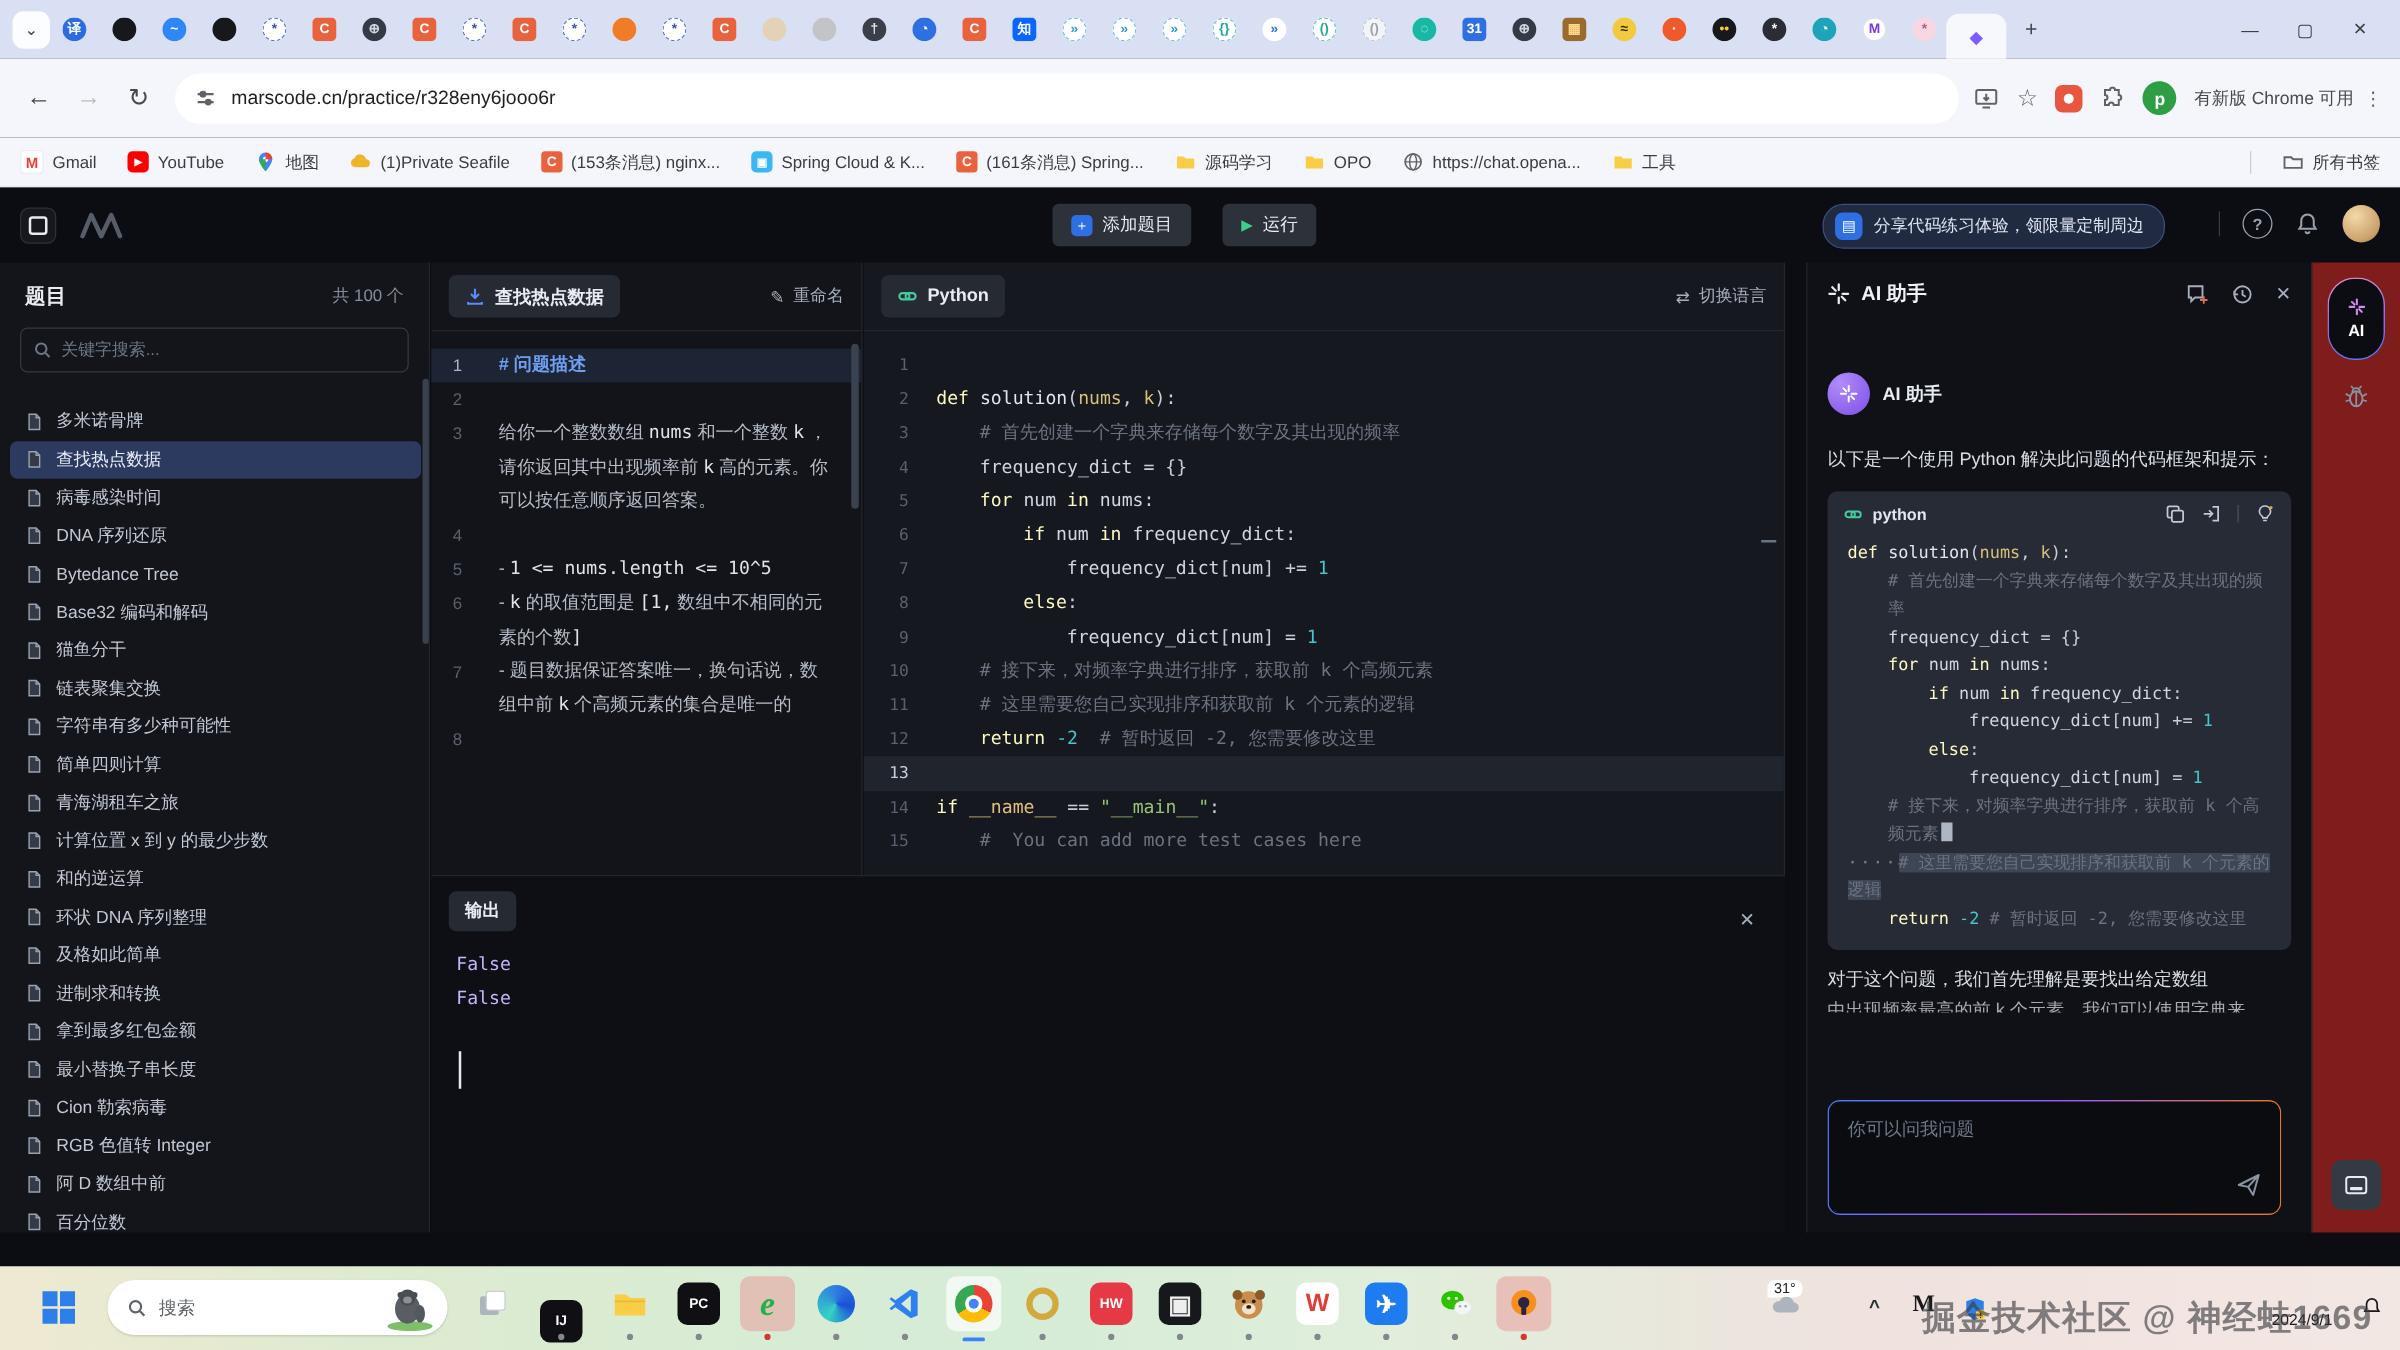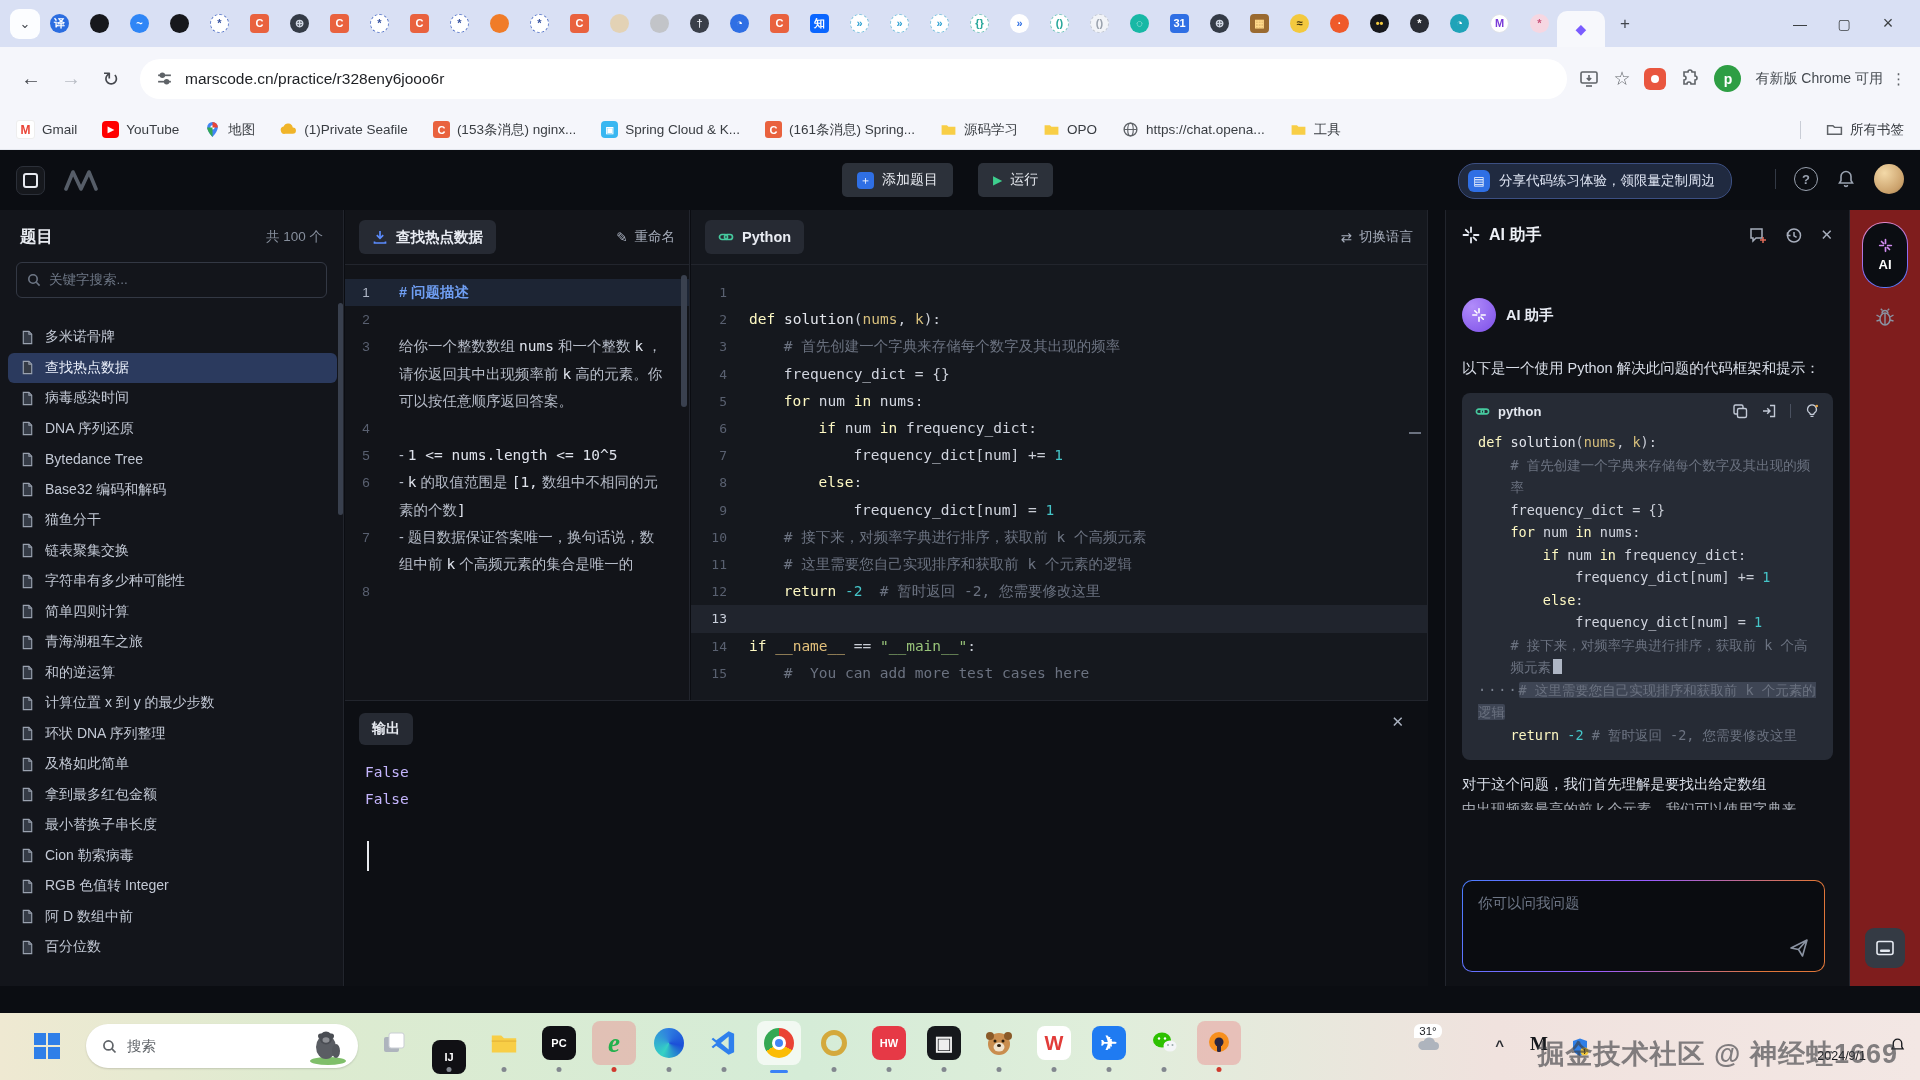--- a/index.html
+++ b/index.html
@@ -103,21 +103,21 @@
   .crow.cur{background:#20242d}
   .crow.cur .gut{color:#c9cfdb}
   .crow .code{white-space:pre;color:#d2d6e0}
   .tok-kw{color:#fef9c3}.tok-fn{color:#e2e5ec}.tok-pr{color:#d7bf7c}.tok-id{color:#d2d6e0}
   .tok-nm{color:#45c5c9}.tok-cm{color:#6b7280}.tok-st{color:#98c379}.tok-dd{color:#e2c07b}
   .tok-op{color:#c9cdd6}.tok-pn{color:#c9cdd6}
   .ed-dash{position:absolute;right:6px;top:222px;width:12px;height:2px;background:#6b7280}
 
   
   .output{position:absolute;left:345px;top:490px;width:1083px;height:286px;background:#0d0f14;border-top:1px solid #22252d;box-sizing:border-box}
-  .out-head{display:flex;align-items:flex-start;padding:12px 24px 0 14px}
+  .out-head{display:flex;align-items:flex-end;padding:12px 24px 0 14px}
   .out-pill{height:32px;background:#262a33;border-radius:6px;padding:0 13px;display:flex;align-items:center;
     color:#e9ecf3;font-weight:700;font-size:14px}
   .out-close{margin-left:auto;color:#aab2c0;font-size:15px}
   .out-body{padding:14px 0 0 20px;font-family:"DejaVu Sans Mono",monospace;font-size:14.5px;line-height:27px;color:#c4b5fd}
   .out-caret{display:block;width:2px;height:30px;background:#e8eaef;margin:28px 0 0 2px}
 
   
   .ai{position:absolute;left:1445px;top:0;width:404px;height:776px;background:#0f1116;border-left:1px solid #22252d;box-sizing:border-box}
   .ai-head{height:50px;display:flex;align-items:center;padding:0 16px;gap:9px}
   .ai-title{color:#eef1f7;font-size:16px;font-weight:700}
@@ -482,42 +482,49 @@
                 <path d="M3.5 1.5h6l3 3v10h-9z" fill="#353b46" stroke="#9aa2b0" stroke-width="1.2"></path>
                 <path d="M9.5 1.5v3h3" fill="none" stroke="#9aa2b0" stroke-width="1.2"></path>
               </svg>
               <span>青海湖租车之旅</span>
             </div>
             <div class="sb-item">
               <svg width="15" height="15" viewBox="0 0 16 16" style="flex:none">
                 <path d="M3.5 1.5h6l3 3v10h-9z" fill="#353b46" stroke="#9aa2b0" stroke-width="1.2"></path>
                 <path d="M9.5 1.5v3h3" fill="none" stroke="#9aa2b0" stroke-width="1.2"></path>
               </svg>
+              <span>计算位置 x 到 y 的最少步数</span>
+            </div>
+            <div class="sb-item">
+              <svg width="15" height="15" viewBox="0 0 16 16" style="flex:none">
+                <path d="M3.5 1.5h6l3 3v10h-9z" fill="#353b46" stroke="#9aa2b0" stroke-width="1.2"></path>
+                <path d="M9.5 1.5v3h3" fill="none" stroke="#9aa2b0" stroke-width="1.2"></path>
+              </svg>
               <span>和的逆运算</span>
             </div>
             <div class="sb-item">
               <svg width="15" height="15" viewBox="0 0 16 16" style="flex:none">
                 <path d="M3.5 1.5h6l3 3v10h-9z" fill="#353b46" stroke="#9aa2b0" stroke-width="1.2"></path>
                 <path d="M9.5 1.5v3h3" fill="none" stroke="#9aa2b0" stroke-width="1.2"></path>
               </svg>
-              <span>计算位置 x 到 y 的最少步数</span>
-            </div>
-            <div class="sb-item">
-              <svg width="15" height="15" viewBox="0 0 16 16" style="flex:none">
-                <path d="M3.5 1.5h6l3 3v10h-9z" fill="#353b46" stroke="#9aa2b0" stroke-width="1.2"></path>
-                <path d="M9.5 1.5v3h3" fill="none" stroke="#9aa2b0" stroke-width="1.2"></path>
-              </svg>
               <span>环状 DNA 序列整理</span>
             </div>
             <div class="sb-item">
               <svg width="15" height="15" viewBox="0 0 16 16" style="flex:none">
                 <path d="M3.5 1.5h6l3 3v10h-9z" fill="#353b46" stroke="#9aa2b0" stroke-width="1.2"></path>
                 <path d="M9.5 1.5v3h3" fill="none" stroke="#9aa2b0" stroke-width="1.2"></path>
               </svg>
               <span>及格如此简单</span>
+            </div>
+            <div class="sb-item">
+              <svg width="15" height="15" viewBox="0 0 16 16" style="flex:none">
+                <path d="M3.5 1.5h6l3 3v10h-9z" fill="#353b46" stroke="#9aa2b0" stroke-width="1.2"></path>
+                <path d="M9.5 1.5v3h3" fill="none" stroke="#9aa2b0" stroke-width="1.2"></path>
+              </svg>
+              <span>进制求和转换</span>
             </div>
             <div class="sb-item">
               <svg width="15" height="15" viewBox="0 0 16 16" style="flex:none">
                 <path d="M3.5 1.5h6l3 3v10h-9z" fill="#353b46" stroke="#9aa2b0" stroke-width="1.2"></path>
                 <path d="M9.5 1.5v3h3" fill="none" stroke="#9aa2b0" stroke-width="1.2"></path>
               </svg>
               <span>拿到最多红包金额</span>
             </div>
             <div class="sb-item">
               <svg width="15" height="15" viewBox="0 0 16 16" style="flex:none">

